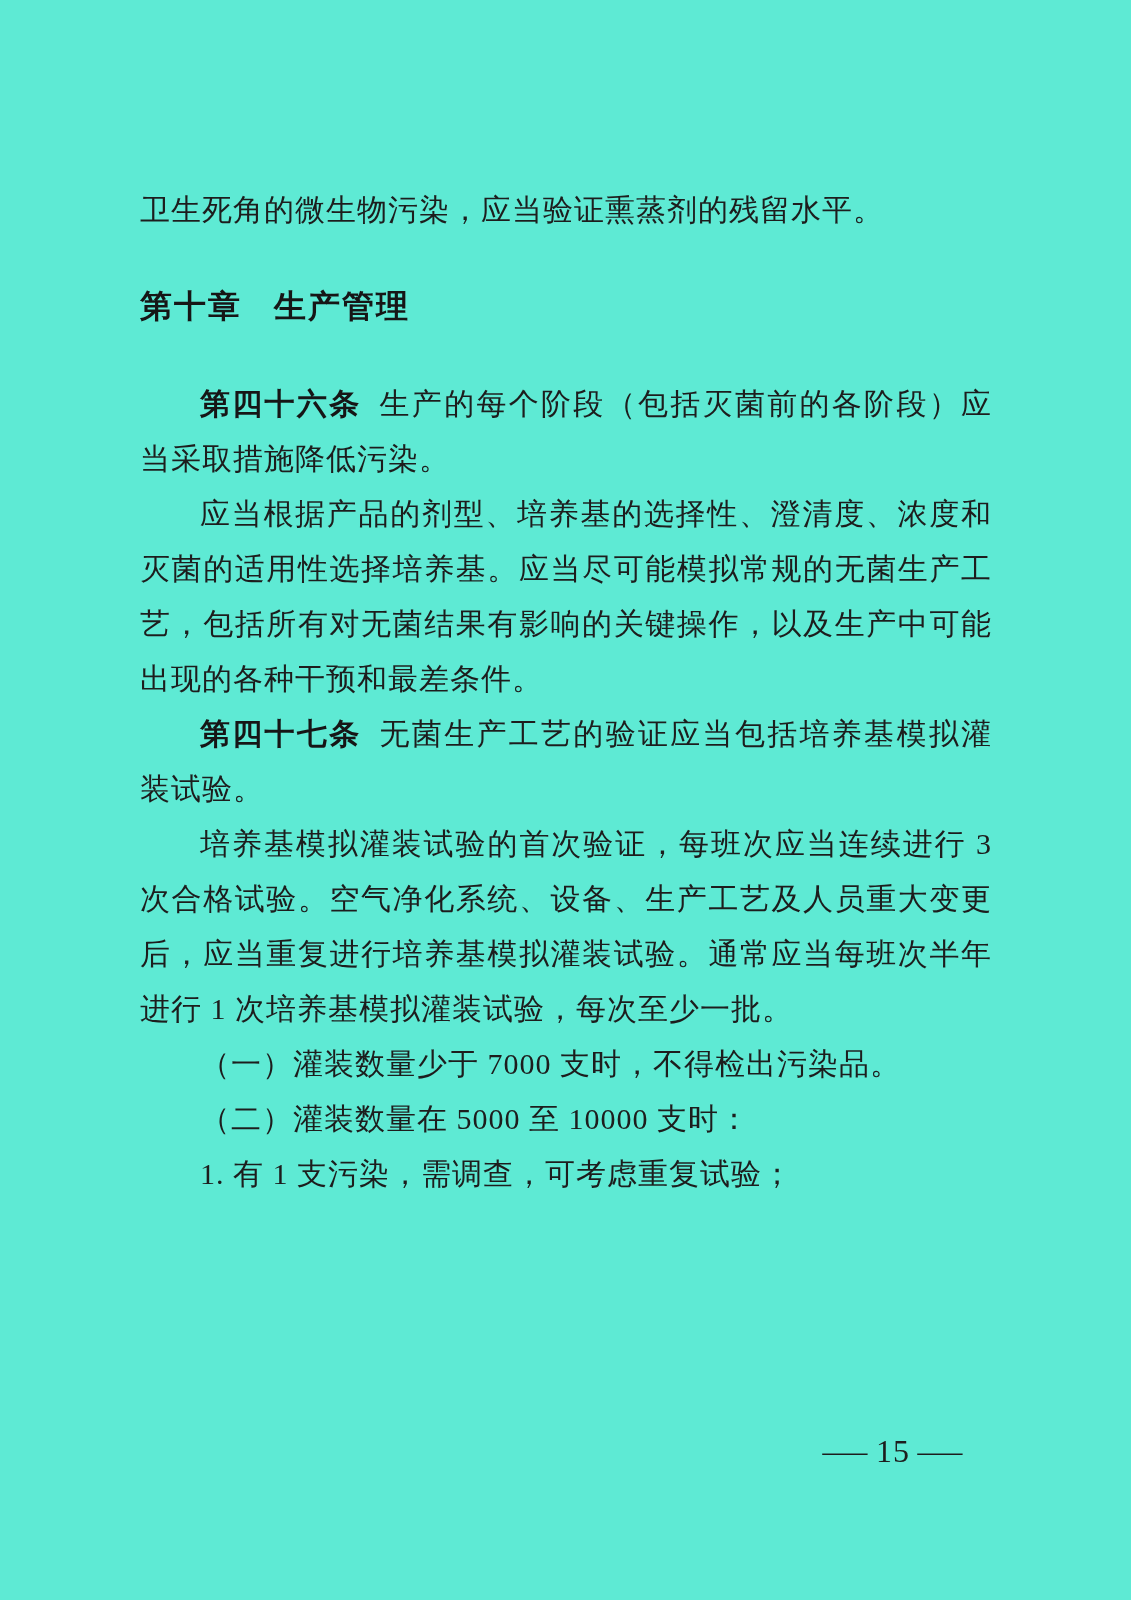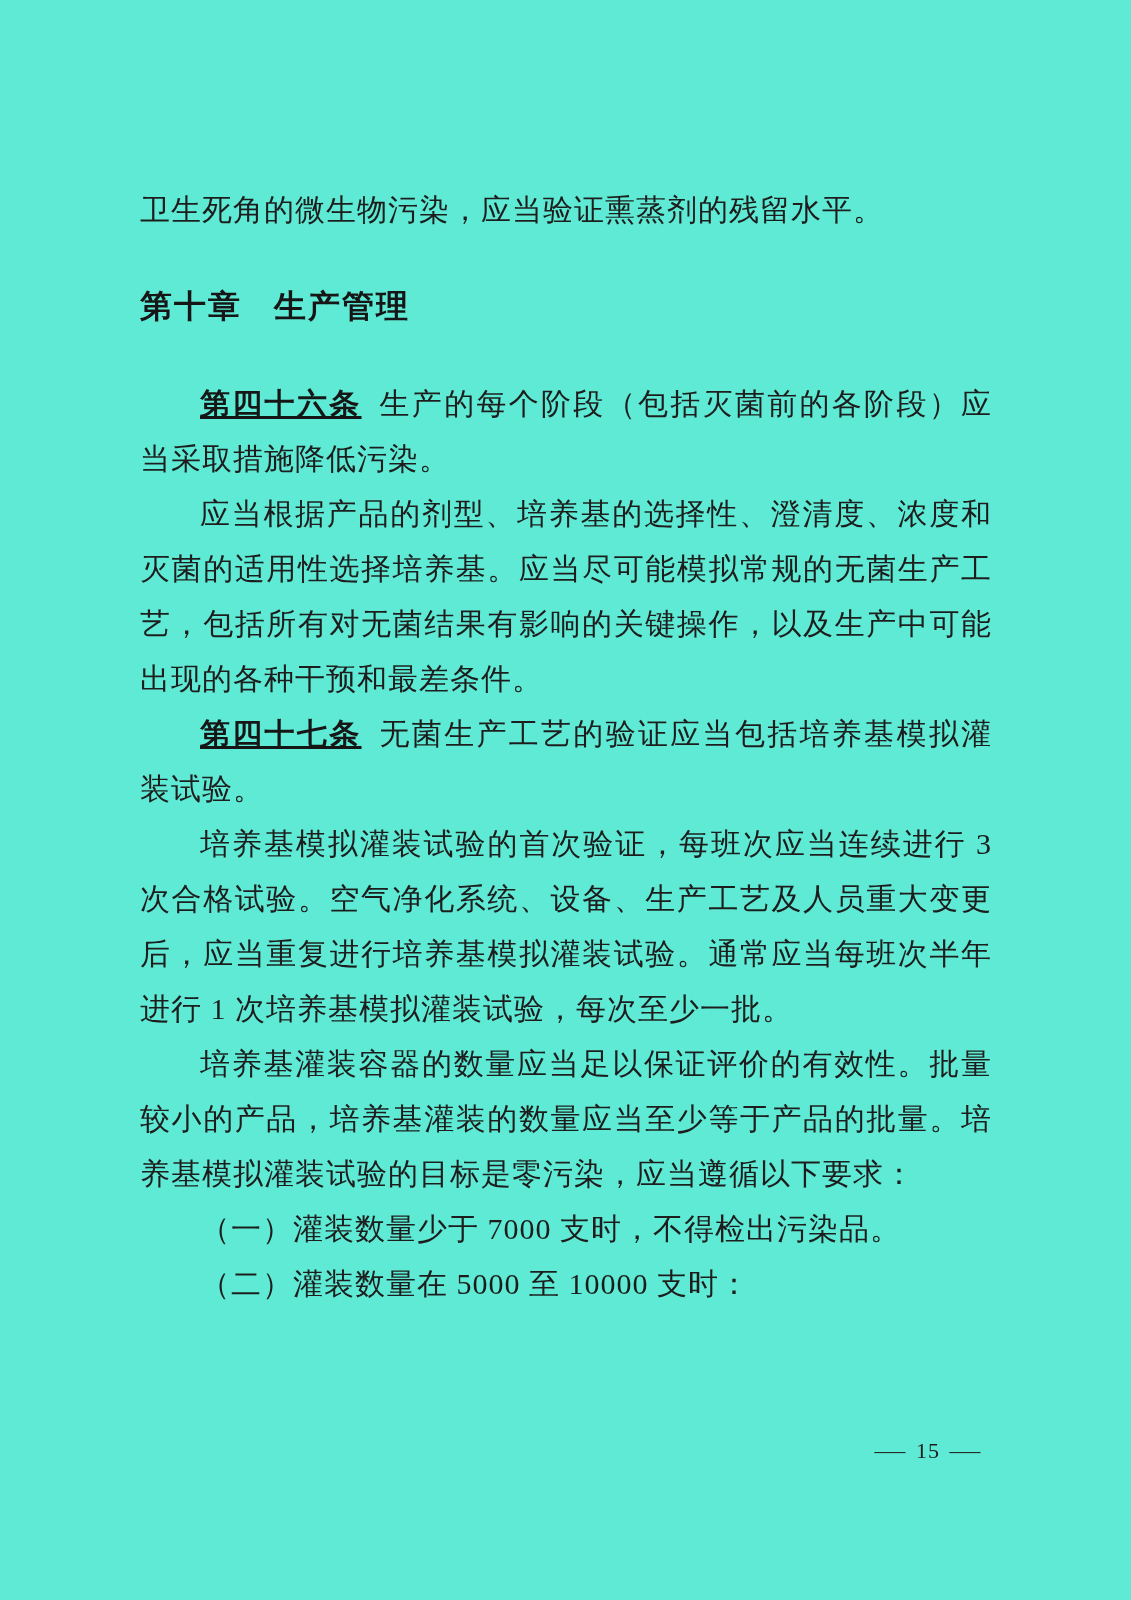--- a/index.html
+++ b/index.html
@@ -46,27 +46,26 @@
   }
   .chapter .chapter-gap {
     display: inline-block;
     width: 1em;
   }
   .lead {
     font-family: "Liberation Sans", "DejaVu Sans", sans-serif;
     font-weight: 700;
     color: #161616;
     margin-right: 18px;
-    text-decoration: underline;
   }
   .pageno {
     position: absolute;
-    right: 140px;
+    right: 160px;
     bottom: 132px;
-    font-size: 22px;
+    font-size: 32px;
     line-height: 34px;
     letter-spacing: 1px;
     color: #1d1d1d;
     white-space: nowrap;
   }
   .pageno .dash {
     display: inline-block;
     margin: 0 14px;
     transform: scaleX(1.4);
   }
@@ -82,23 +81,23 @@
     <h2 class="chapter"><span>第十章</span><span class="chapter-gap"></span><span>生产管理</span></h2>
 
     <p class="para"><b class="lead">第四十六条</b><span>生产的每个阶段（包括灭菌前的各阶段）应当采取措施降低污染。</span></p>
 
     <p class="para">应当根据产品的剂型、培养基的选择性、澄清度、浓度和灭菌的适用性选择培养基。应当尽可能模拟常规的无菌生产工艺，包括所有对无菌结果有影响的关键操作，以及生产中可能出现的各种干预和最差条件。</p>
 
     <p class="para"><b class="lead">第四十七条</b><span>无菌生产工艺的验证应当包括培养基模拟灌装试验。</span></p>
 
     <p class="para">培养基模拟灌装试验的首次验证，每班次应当连续进行 3 次合格试验。空气净化系统、设备、生产工艺及人员重大变更后，应当重复进行培养基模拟灌装试验。通常应当每班次半年进行 1 次培养基模拟灌装试验，每次至少一批。</p>
 
-    <p class="para">培养基灌装容器的数量应当足以保证评价的有效性。批量较小的产品，培养基灌装的数量应当至少等于产品的批量。培养基模拟灌装试验的目标是零污染，应当遵循以下要求：</p>
 
     <p class="para">（一）灌装数量少于 7000 支时，不得检出污染品。</p>
 
     <p class="para">（二）灌装数量在 5000 至 10000 支时：</p>
 
+    <p class="para">1. 有 1 支污染，需调查，可考虑重复试验；</p>
 
   </div>
 
   <div class="pageno"><span class="dash">—</span><span>15</span><span class="dash">—</span></div>
 </div>
 
 </body></html>

